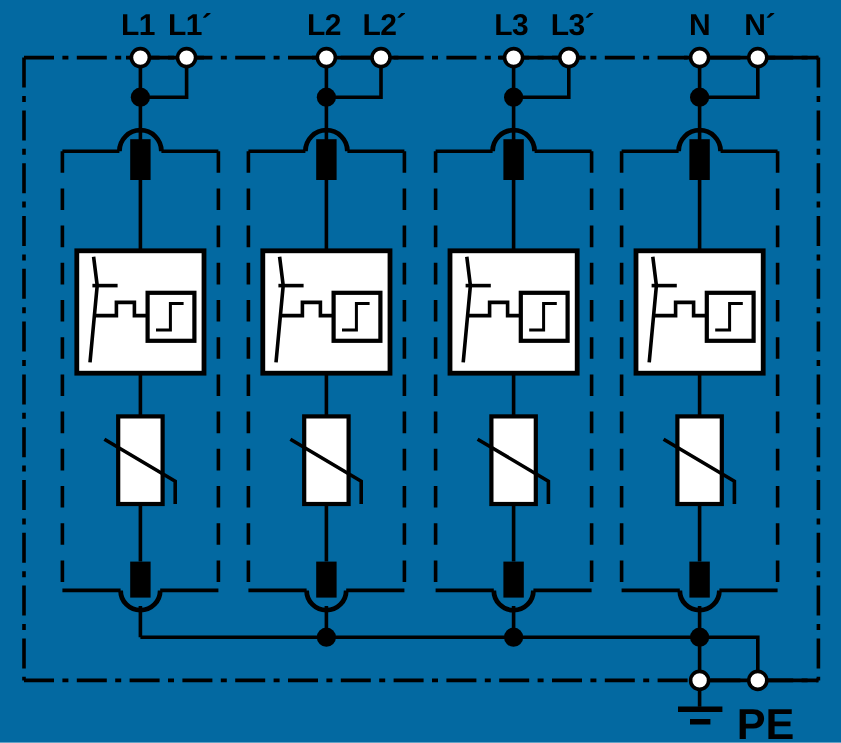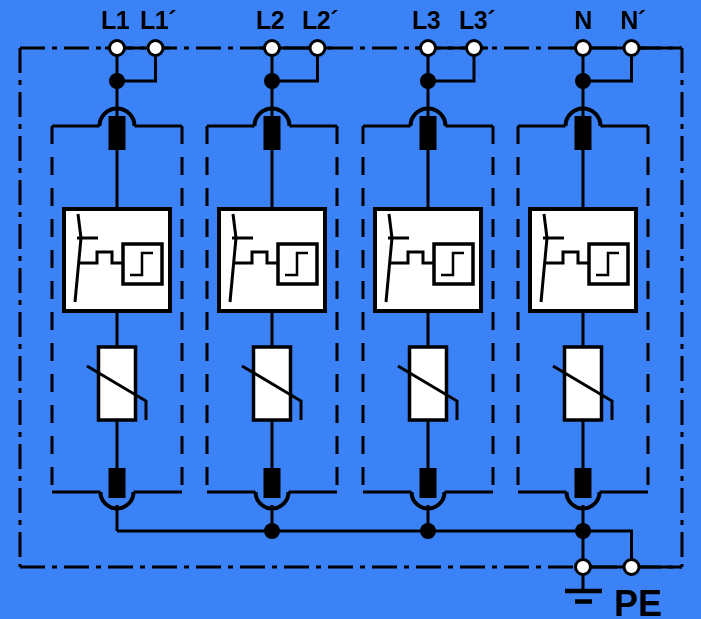--- a/index.html
+++ b/index.html
@@ -1,16 +1,16 @@
 <!DOCTYPE html>
 <html><head>
 <meta charset="utf-8">
 <style>
   html,body{margin:0;padding:0;background:#fff;}
-  .stage{position:relative;width:701px;height:619px;background:#3b82f6;overflow:hidden;}
+  .stage{position:relative;width:701px;height:619px;background:#0369a1;overflow:hidden;}
   svg{display:block;}
   text{font-family:"Liberation Sans","DejaVu Sans",sans-serif;font-weight:700;fill:#000;}
   .lbl{font-size:25px;letter-spacing:-0.5px;}
   .pe{font-size:36px;}
 </style>
 </head>
 <body>
 
 <div class="stage">
 <svg width="701" height="619" viewBox="0 0 701 619">

